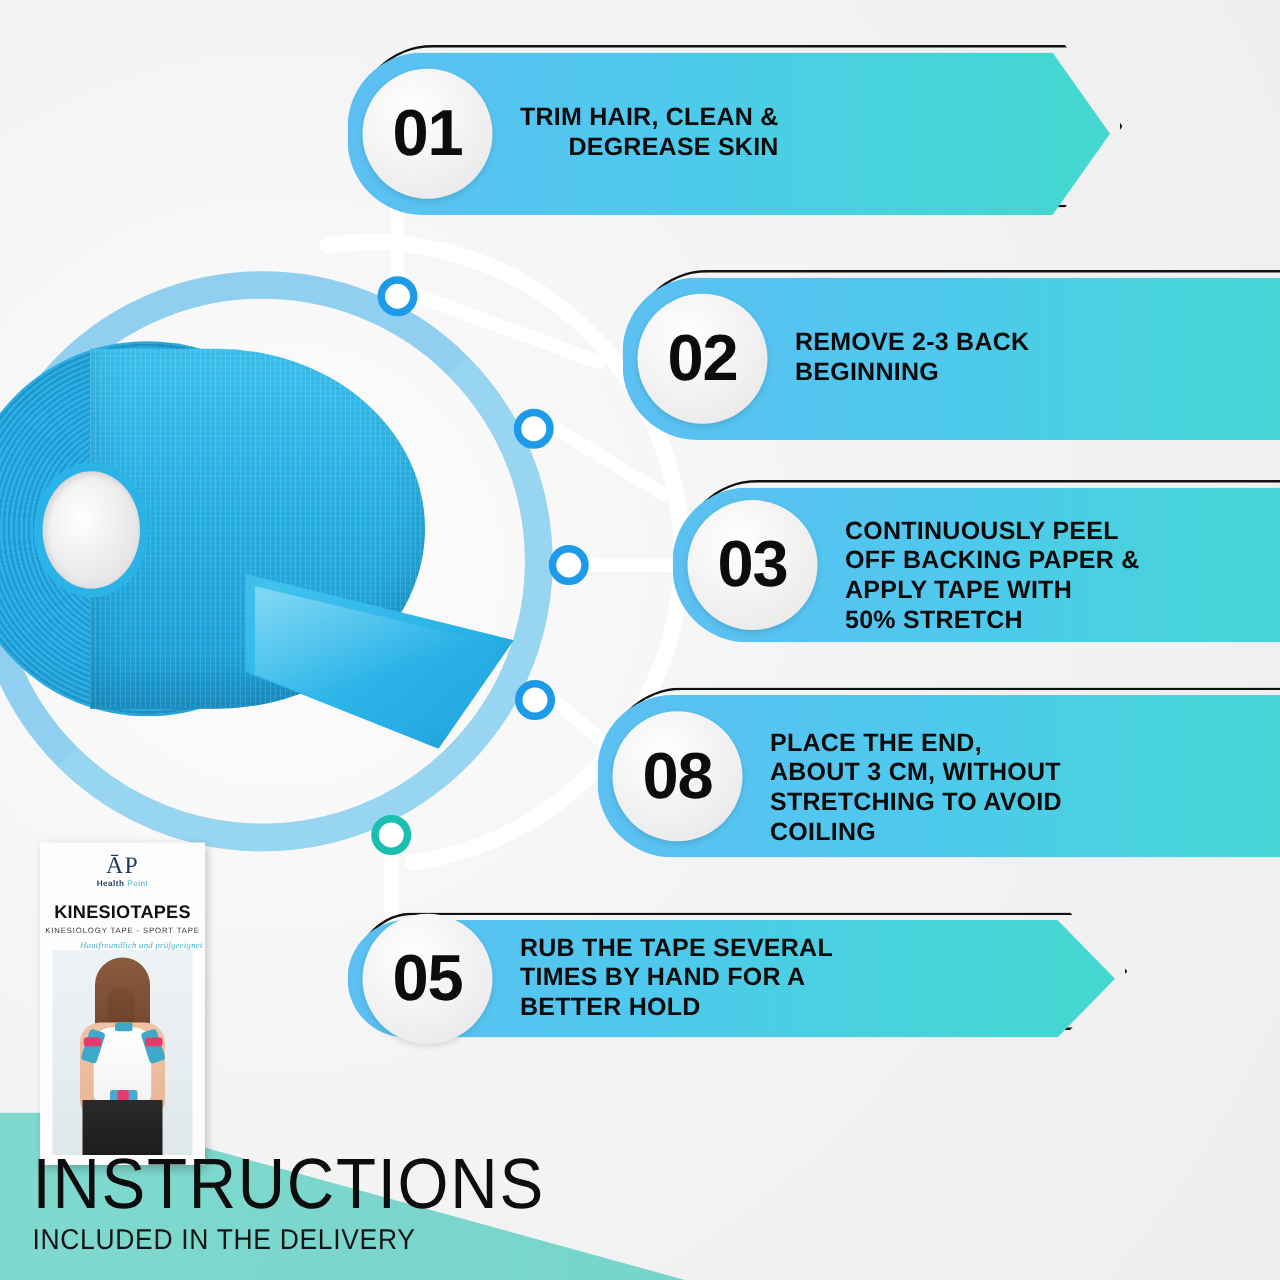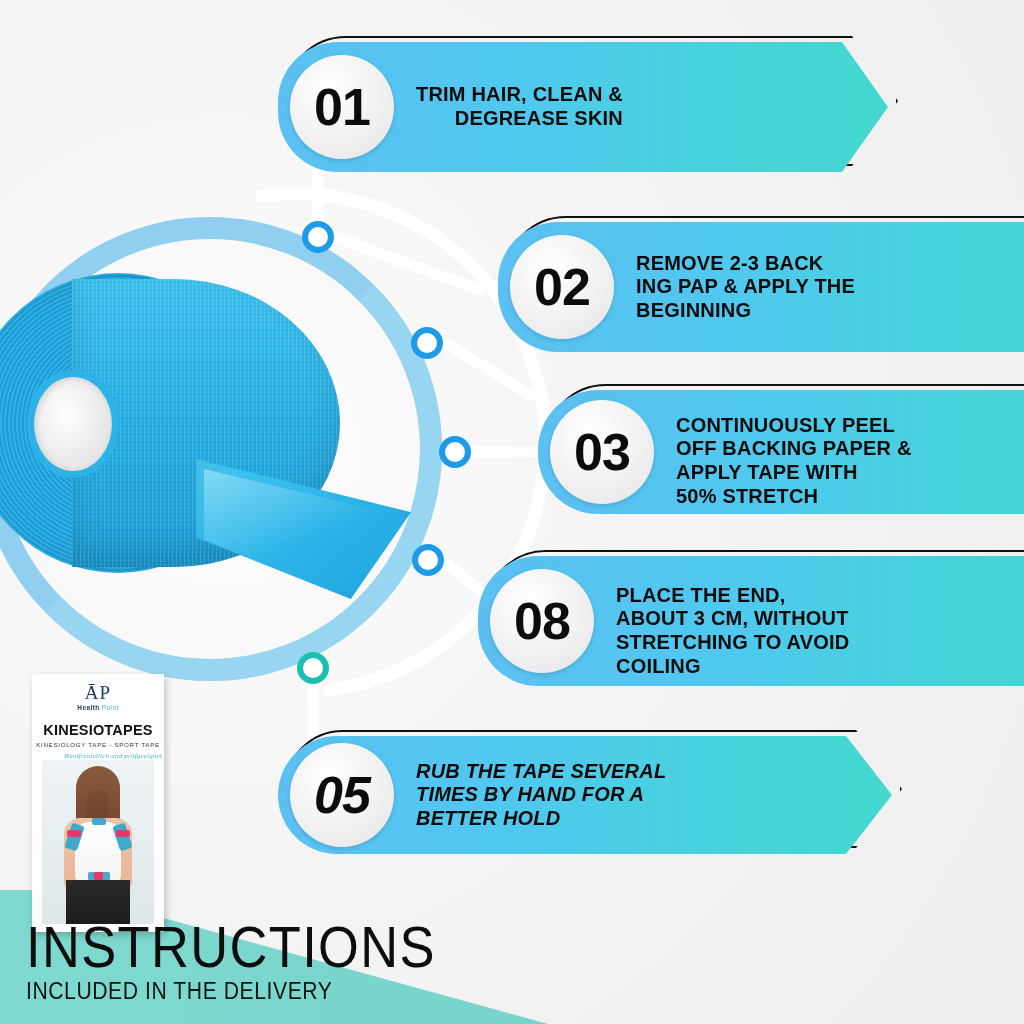--- a/index.html
+++ b/index.html
@@ -241,21 +241,20 @@
     </div>
   </div>
 
   <div class="step" style="left:498px; top:222px; width:612px;">
     <div class="banner" style="height:130px;">
       <div class="banner-outline"></div>
       <div class="banner-shape"></div>
       <div class="badge">02</div>
       <div class="step-text">
         <div>REMOVE 2-3 BACK</div>
-        <div>ING PAP &amp; APPLY THE</div>
         <div>BEGINNING</div>
       </div>
     </div>
   </div>
 
   <div class="step" style="left:538px; top:390px; width:572px;">
     <div class="banner" style="height:124px;">
       <div class="banner-outline"></div>
       <div class="banner-shape"></div>
       <div class="badge">03</div>
@@ -276,21 +275,21 @@
       <div class="step-text" style="margin-top:20px;">
         <div>PLACE THE END,</div>
         <div>ABOUT 3 CM, WITHOUT</div>
         <div>STRETCHING TO AVOID</div>
         <div>COILING</div>
       </div>
     </div>
   </div>
 
   <div class="step" style="left:278px; top:736px; width:614px;">
-    <div class="banner" style="height:118px;font-style:italic;">
+    <div class="banner" style="height:94px;">
       <div class="banner-outline"></div>
       <div class="banner-shape"></div>
       <div class="badge">05</div>
       <div class="step-text">
         <div>RUB THE TAPE SEVERAL</div>
         <div>TIMES BY HAND FOR A</div>
         <div>BETTER HOLD</div>
       </div>
     </div>
   </div>

